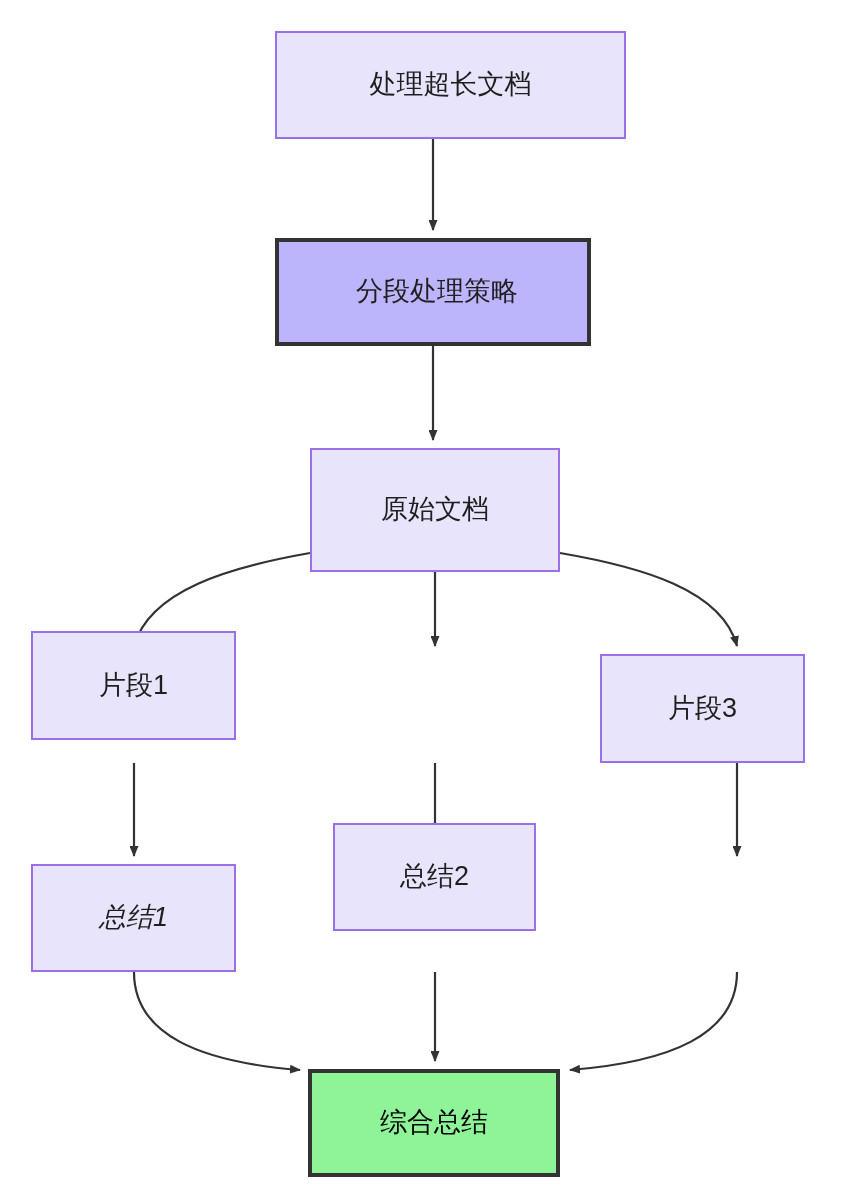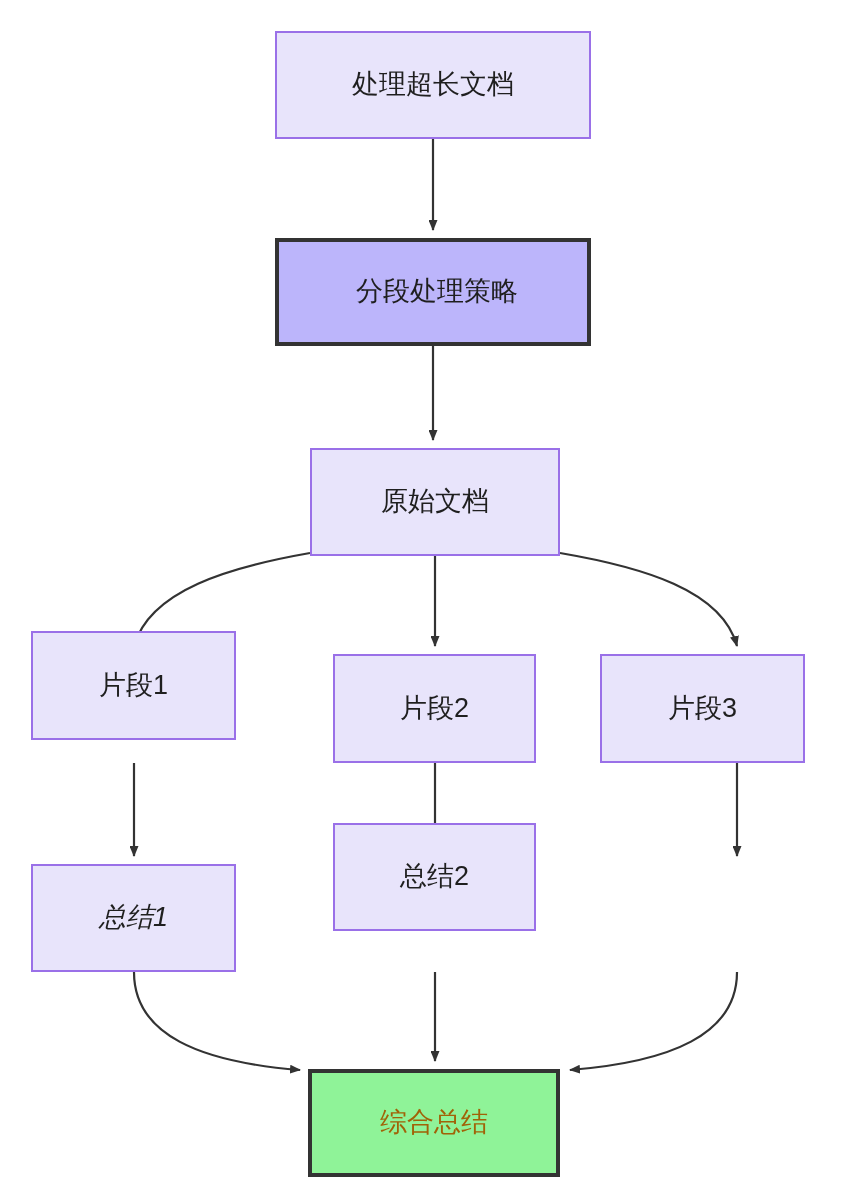--- a/index.html
+++ b/index.html
@@ -45,21 +45,21 @@
   }
   .node-emph {
     background: #bcb5fb;
     border: 4px solid #333333;
     color: #1f1f1f;
     font-size: 27px;
   }
   .node-final {
     background: #8ff398;
     border: 4px solid #333333;
-    color: #a16207;
+    color: #000000;
     font-size: 27px;
   }
   .node-label {
     display: block;
   }
 </style>
 </head>
 <body>
 
 <div id="diagram">
@@ -87,39 +87,36 @@
 
     <path d="M737,763 L737,856" fill="none" stroke="#333333" stroke-width="2.2" marker-end="url(#arrow)"></path>
 
     <path d="M134,972 C134,1035 200,1062 300,1070" fill="none" stroke="#333333" stroke-width="2.2" marker-end="url(#arrow)"></path>
 
     <path d="M435,972 L435,1061" fill="none" stroke="#333333" stroke-width="2.2" marker-end="url(#arrow)"></path>
 
     <path d="M737,972 C737,1035 670,1062 570,1070" fill="none" stroke="#333333" stroke-width="2.2" marker-end="url(#arrow)"></path>
   </svg>
 
-  <div class="node node-normal" style="left:275px; top:31px; width:316px; height:108px;">
+  <div class="node node-normal" style="left:275px; top:31px; width:351px; height:108px;">
     <span class="node-label">处理超长文档</span>
   </div>
 
   <div class="node node-emph" style="left:275px; top:238px; width:316px; height:108px;padding-left:8px;">
     <span class="node-label">分段处理策略</span>
   </div>
 
-  <div class="node node-normal" style="left:310px; top:448px; width:250px; height:108px;">
+  <div class="node node-normal" style="left:310px; top:448px; width:250px; height:124px;">
     <span class="node-label">原始文档</span>
   </div>
 
   <div class="node node-normal" style="left:31px; top:631px; width:205px; height:109px;">
     <span class="node-label">片段1</span>
   </div>
 
-  <div class="node node-normal" style="left:333px; top:654px; width:203px; height:109px;">
-    <span class="node-label">片段2</span>
-  </div>
 
   <div class="node node-normal" style="left:600px; top:654px; width:205px; height:109px;">
     <span class="node-label">片段3</span>
   </div>
 
   <div class="node node-normal" style="left:31px; top:864px; width:205px; height:108px;font-style:italic;">
     <span class="node-label">总结1</span>
   </div>
 
   <div class="node node-normal" style="left:333px; top:823px; width:203px; height:108px;">

